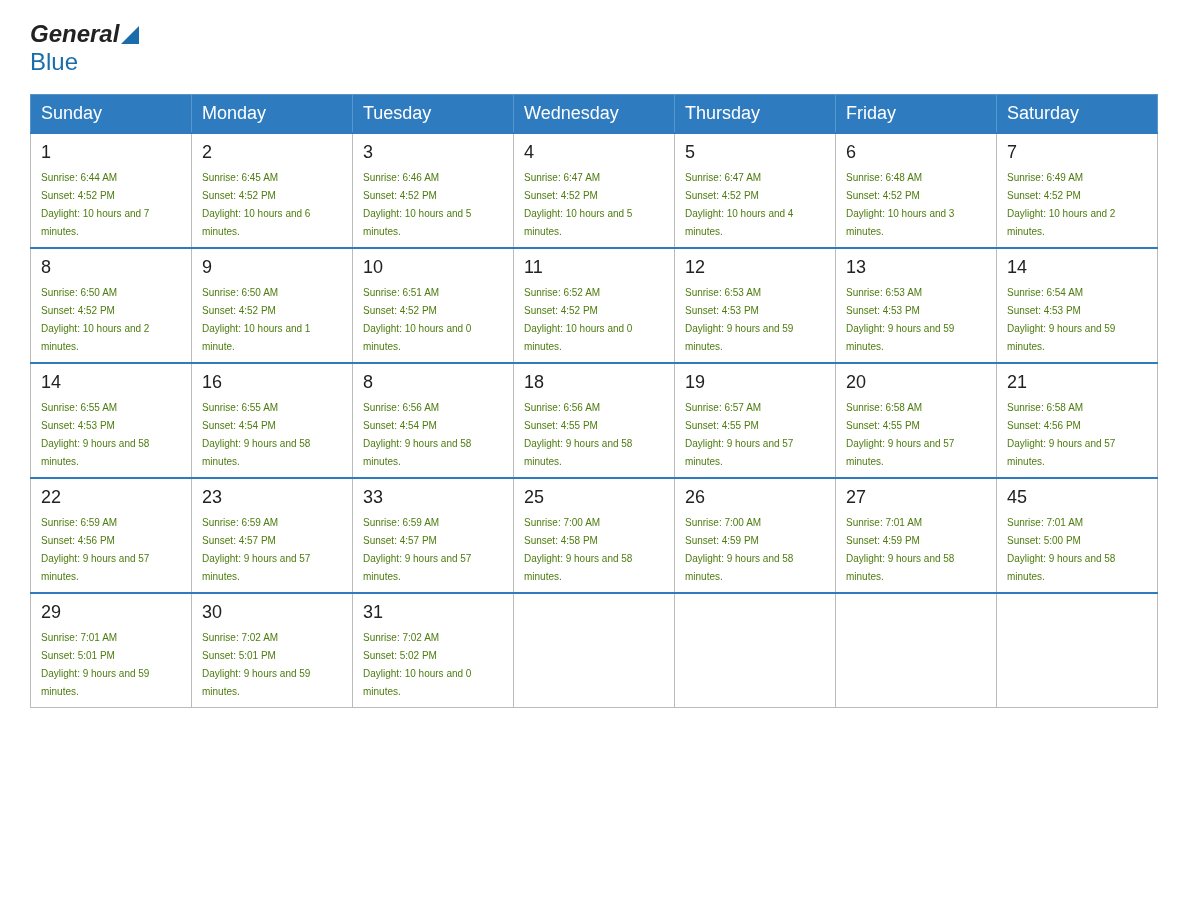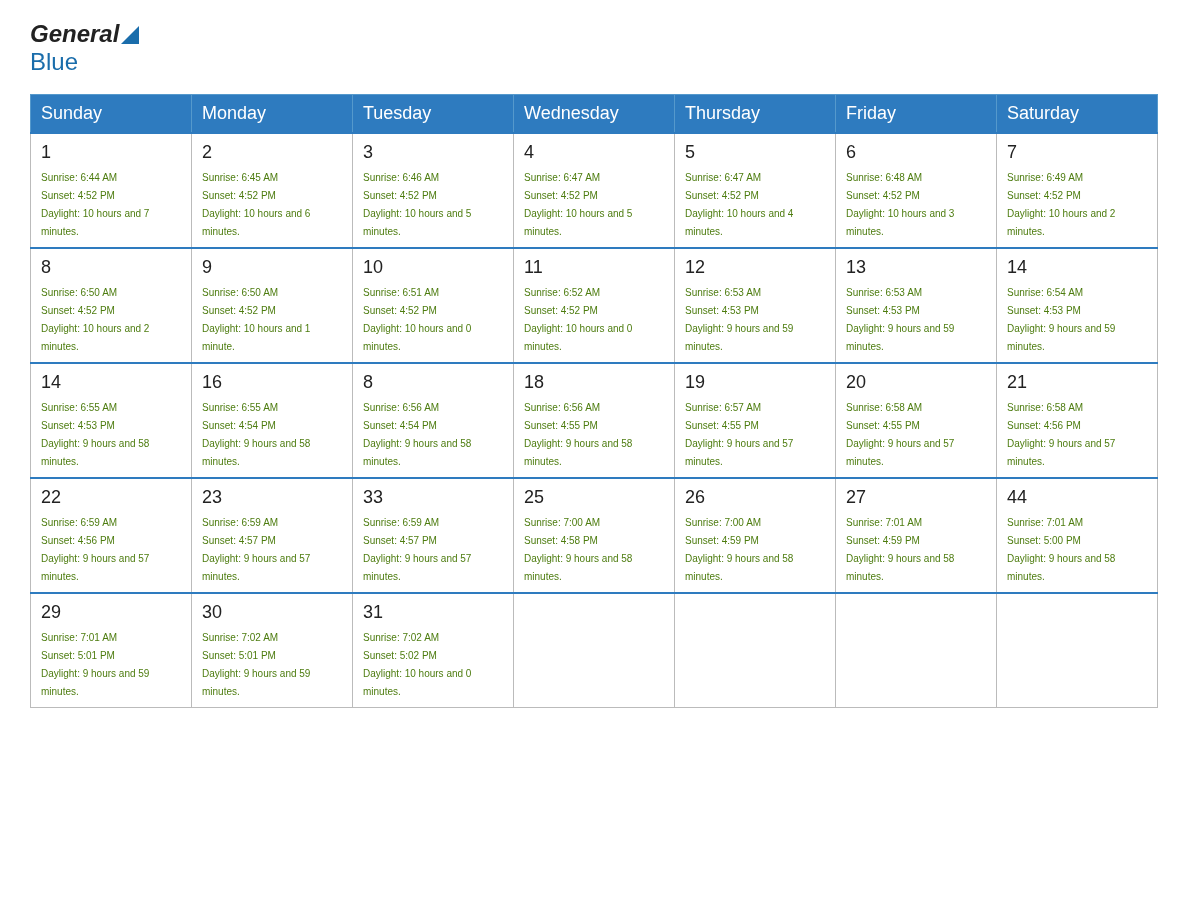--- a/index.html
+++ b/index.html
@@ -228,21 +228,21 @@
       </td>
         <td>
         <span class="day-number">26</span>
         <span class="day-info">Sunrise: 7:00 AM<br>Sunset: 4:59 PM<br>Daylight: 9 hours and 58 minutes.</span>
       </td>
         <td>
         <span class="day-number">27</span>
         <span class="day-info">Sunrise: 7:01 AM<br>Sunset: 4:59 PM<br>Daylight: 9 hours and 58 minutes.</span>
       </td>
         <td>
-        <span class="day-number">44</span>
+        <span class="day-number">45</span>
         <span class="day-info">Sunrise: 7:01 AM<br>Sunset: 5:00 PM<br>Daylight: 9 hours and 58 minutes.</span>
       </td>
       </tr>
       <tr class="week-row">
         <td>
         <span class="day-number">29</span>
         <span class="day-info">Sunrise: 7:01 AM<br>Sunset: 5:01 PM<br>Daylight: 9 hours and 59 minutes.</span>
       </td>
         <td>
         <span class="day-number">30</span>

